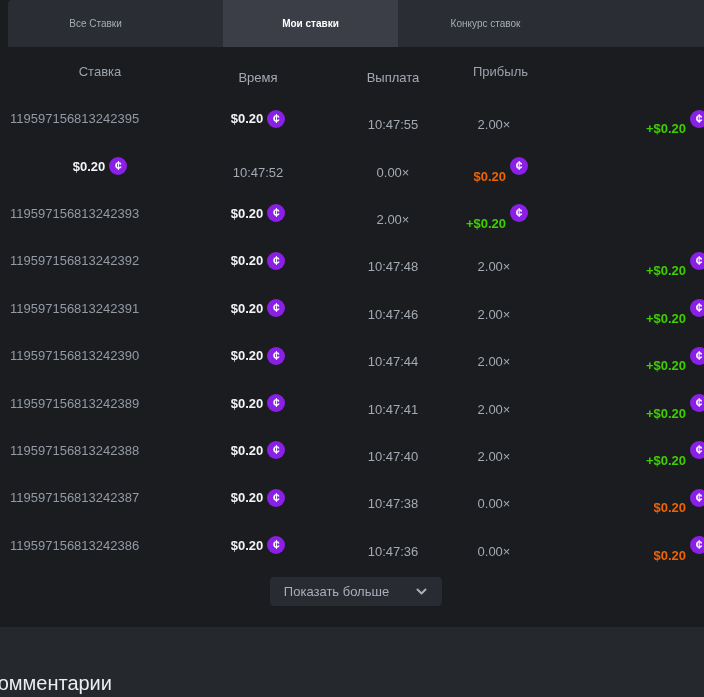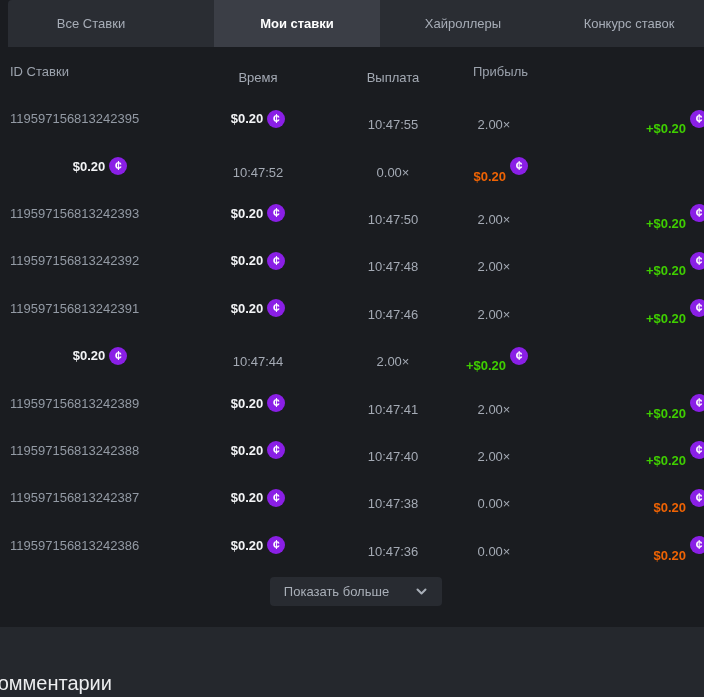--- a/index.html
+++ b/index.html
@@ -16,21 +16,21 @@
     position:relative; background:var(--page-bg);
     font-family:"Liberation Sans", sans-serif; font-size:13px;
   }
   
   .tabbar{
     position:absolute; top:0; left:8px; width:704px; height:47px;
     display:flex; background:var(--tabbar-bg); border-radius:4px 0 0 0;
   }
   .tab{
     width:175px; height:47px; display:flex; align-items:center; justify-content:center;
-    color:var(--tab-text); font-size:13px; cursor:pointer; white-space:nowrap;
+    color:var(--tab-text); font-size:10px; cursor:pointer; white-space:nowrap;
   }
   .tab.active{ background:var(--tab-active-bg); color:var(--tab-active-text); font-weight:700;margin-left:40px; }
   
   .table{ position:absolute; top:47px; left:0; width:712px; }
   .grid-row{
     display:grid; grid-template-columns:180px 136px 134px 68px 180px;
     padding-left:10px; align-items:center;
   }
   .thead{ height:48px; color:var(--header-text); }
   .row{ height:47.4px; }
@@ -68,27 +68,26 @@
     margin:45px 0 0 -14px; font-size:20px; font-weight:400;
     color:var(--comments-text); white-space:nowrap;
   }
 </style>
 </head>
 <body>
 
 <div class="tabbar" id="tabbar">
     <div class="tab">Все Ставки</div>
     <div class="tab active">Мои ставки</div>
-    <div class="tab">Хайроллеры</div>
     <div class="tab">Конкурс ставок</div>
   </div>
 
 <div class="table">
   <div class="grid-row thead">
-    <div class="c-id">ID Ставки</div>
+    <div class="c-bet">Ставка</div>
     <div class="c-time">Время</div>
     <div class="c-payout">Выплата</div>
     <div class="c-profit">Прибыль</div>
   </div>
 
   <div id="rows">
       <div class="grid-row row">
         <div class="c-id cell-id">119597156813242395</div>
         <div class="c-bet">
           <span class="amt">$0.20</span>
@@ -112,21 +111,20 @@
           <span class="amt">$0.20</span>
           <span class="coin">¢</span>
         </div>
       </div>
       <div class="grid-row row">
         <div class="c-id cell-id">119597156813242393</div>
         <div class="c-bet">
           <span class="amt">$0.20</span>
           <span class="coin">¢</span>
         </div>
-        <div class="c-time">10:47:50</div>
         <div class="c-payout">2.00×</div>
         <div class="c-profit win">
           <span class="amt">+$0.20</span>
           <span class="coin">¢</span>
         </div>
       </div>
       <div class="grid-row row">
         <div class="c-id cell-id">119597156813242392</div>
         <div class="c-bet">
           <span class="amt">$0.20</span>
@@ -146,20 +144,21 @@
           <span class="coin">¢</span>
         </div>
         <div class="c-time">10:47:46</div>
         <div class="c-payout">2.00×</div>
         <div class="c-profit win">
           <span class="amt">+$0.20</span>
           <span class="coin">¢</span>
         </div>
       </div>
       <div class="grid-row row">
+        <div class="c-id cell-id">119597156813242390</div>
         <div class="c-bet">
           <span class="amt">$0.20</span>
           <span class="coin">¢</span>
         </div>
         <div class="c-time">10:47:44</div>
         <div class="c-payout">2.00×</div>
         <div class="c-profit win">
           <span class="amt">+$0.20</span>
           <span class="coin">¢</span>
         </div>

